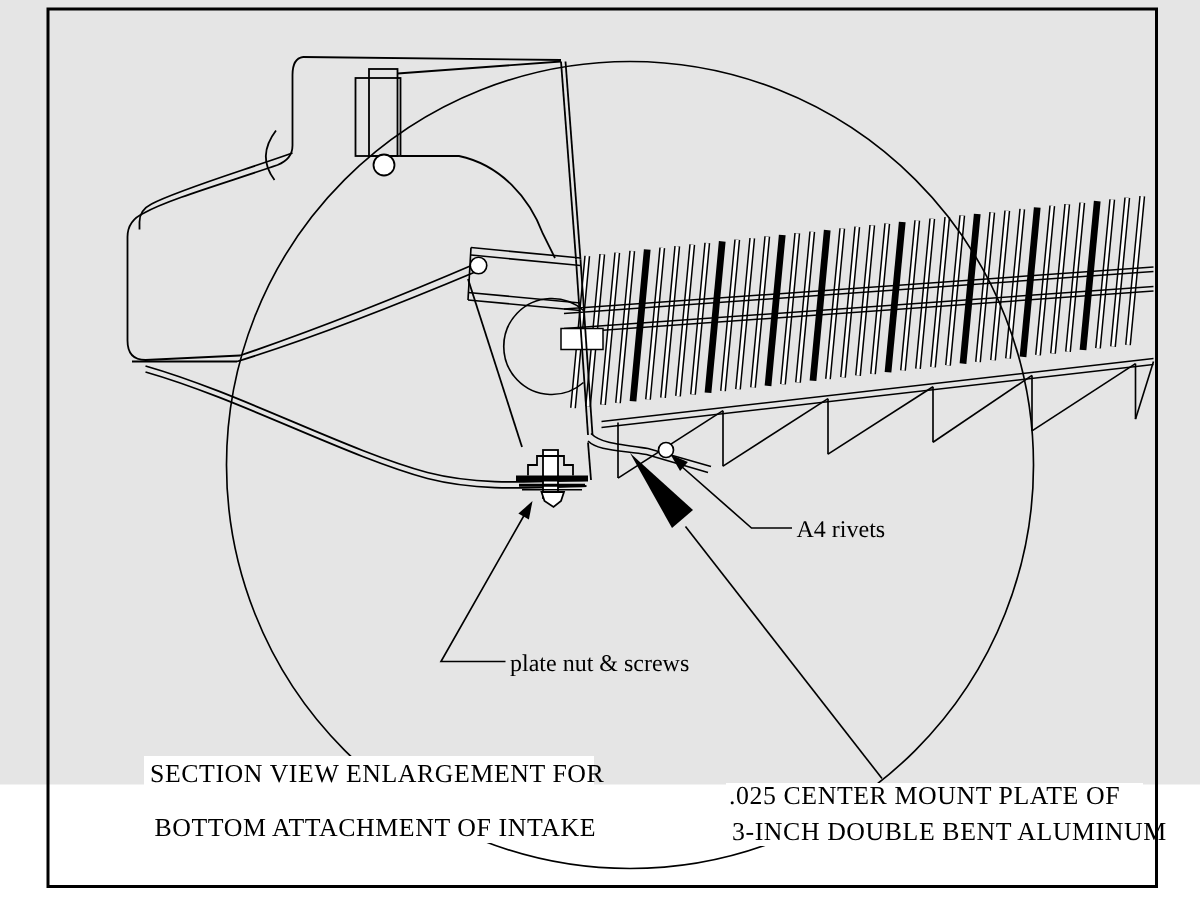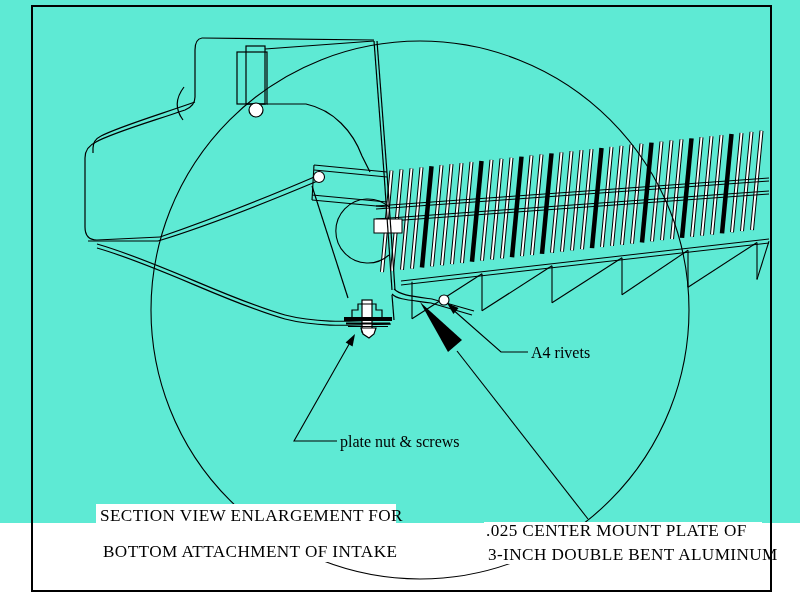--- a/index.html
+++ b/index.html
@@ -1,16 +1,16 @@
 <!DOCTYPE html>
 <html><head>
 <meta charset="utf-8">
 <style>
   html,body{margin:0;padding:0;background:#ffffff;width:800px;height:600px;overflow:hidden;}
-  #stage{position:relative;width:800px;height:523px;background:#5eead4;
+  #stage{position:relative;width:800px;height:523px;background:#e5e5e5;
          font-family:"Liberation Serif", serif;}
   svg{position:absolute;left:0;top:0;}
   text{fill:#000;}
   .cap{font-size:17.2px;letter-spacing:0.4px;}
   .lbl{font-size:16px;}
 </style>
 </head>
 <body>
 
 <div id="stage">

